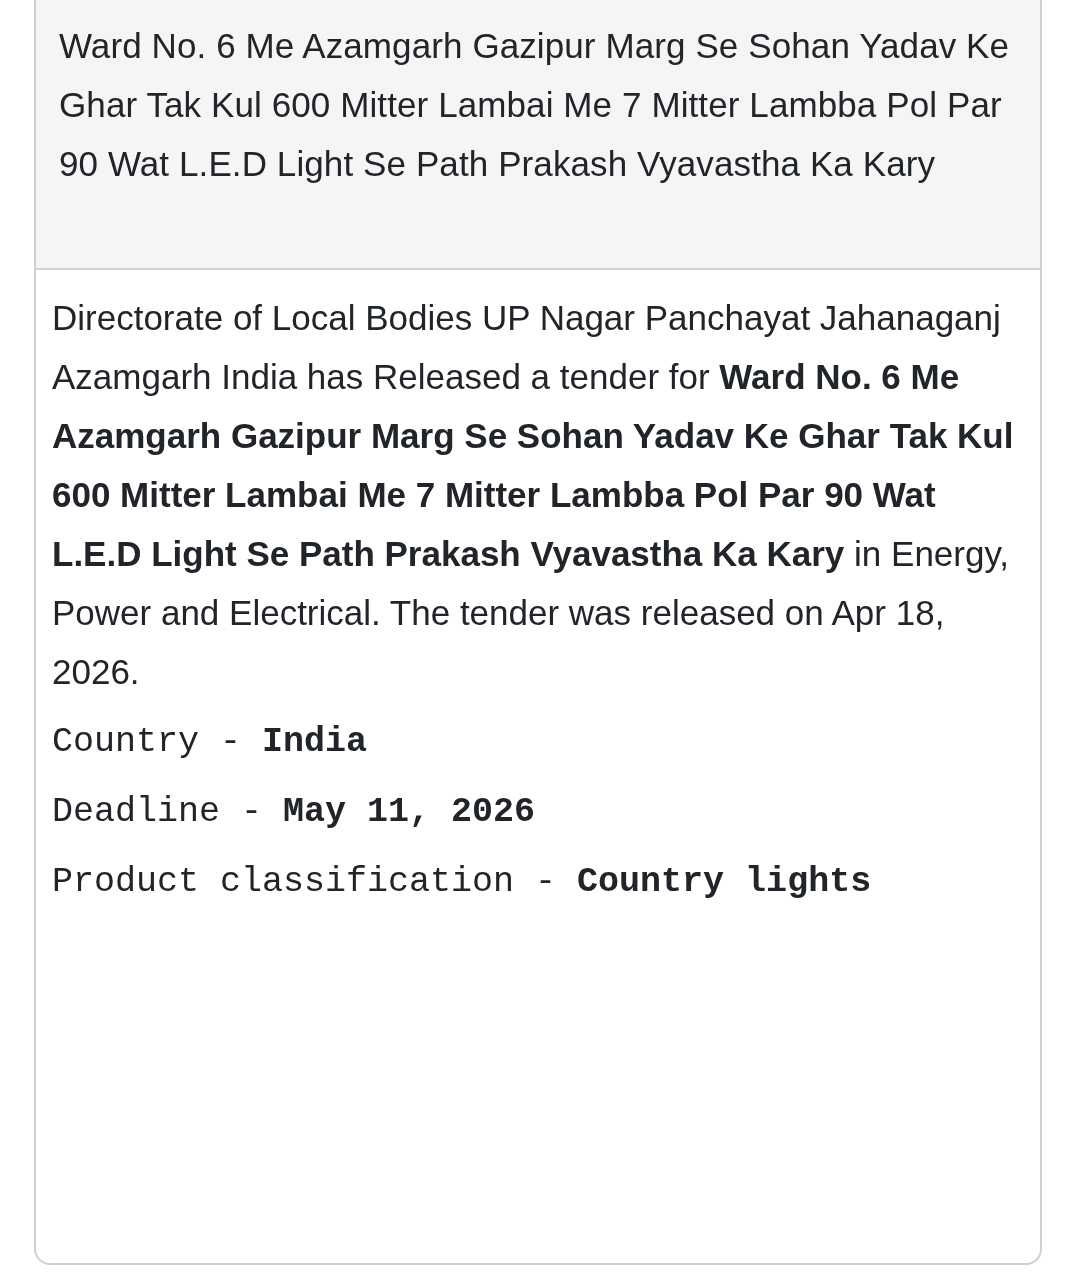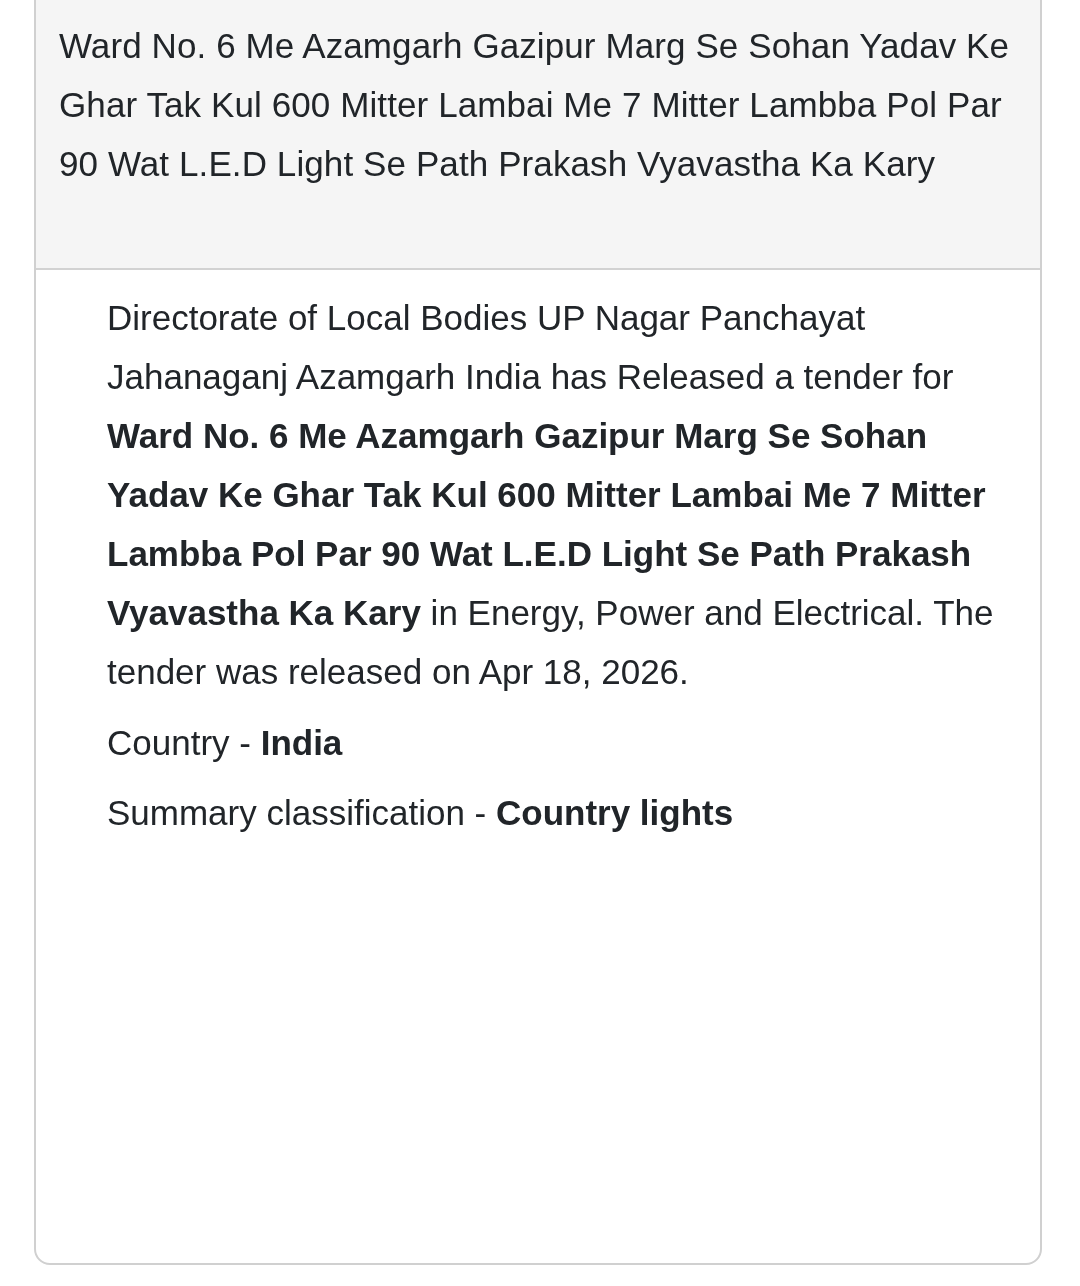--- a/index.html
+++ b/index.html
@@ -4,31 +4,32 @@
 <style>
   html, body { margin: 0; padding: 0; background: #ffffff; }
   body { width: 1080px; height: 1286px; overflow: hidden; position: relative;
          font-family: "Liberation Sans", "DejaVu Sans", sans-serif; color: #212529; }
   .card { position: absolute; left: 34px; top: -20px; width: 1008px; height: 1285px;
           border: 2px solid #d0d0d0; border-radius: 16px; background: #fff; box-sizing: border-box;
           overflow: hidden; }
   .card-header { background: #f5f5f5; border-bottom: 2px solid #d2d2d2; height: 288px;
                  box-sizing: border-box; padding: 34px 23px 0 23px; }
   .card-header p { margin: 0; font-size: 35px; line-height: 59px; color: #212529; letter-spacing: 0.1px; }
-  .card-body { padding: 18px 23px 0 23px; margin-left: 48px; }
+  .card-body { padding: 18px 23px 0 16px; }
   .card-body p { margin: 0; font-size: 35px; line-height: 59px; color: #212529; }
   .desc { margin-bottom: 12px !important; }
-  .row { margin-top: 11px !important; }
+  .row { margin-top: 11px !important; font-family: Liberation Mono, monospace; }
   b { font-weight: bold; }
 </style>
 </head>
 <body>
 
 <div class="card">
   <div class="card-header">
     <p>Ward No. 6 Me Azamgarh Gazipur Marg Se Sohan Yadav Ke Ghar Tak Kul 600 Mitter Lambai Me 7 Mitter Lambba Pol Par 90 Wat L.E.D Light Se Path Prakash Vyavastha Ka Kary</p>
   </div>
   <div class="card-body">
     <p class="desc"><span>Directorate of Local Bodies UP Nagar Panchayat Jahanaganj Azamgarh India has Released a tender for </span><b>Ward No. 6 Me Azamgarh Gazipur Marg Se Sohan Yadav Ke Ghar Tak Kul 600 Mitter Lambai Me 7 Mitter Lambba Pol Par 90 Wat L.E.D Light Se Path Prakash Vyavastha Ka Kary</b><span> in Energy, Power and Electrical. The tender was released on Apr 18, 2026.</span></p>
     <p class="row"><span>Country - </span><b>India</b></p>
-    <p class="row"><span>Summary classification - </span><b>Country lights</b></p>
+    <p class="row"><span>Deadline - </span><b>May 11, 2026</b></p>
+    <p class="row"><span>Product classification - </span><b>Country lights</b></p>
   </div>
 </div>
 
 </body></html>

